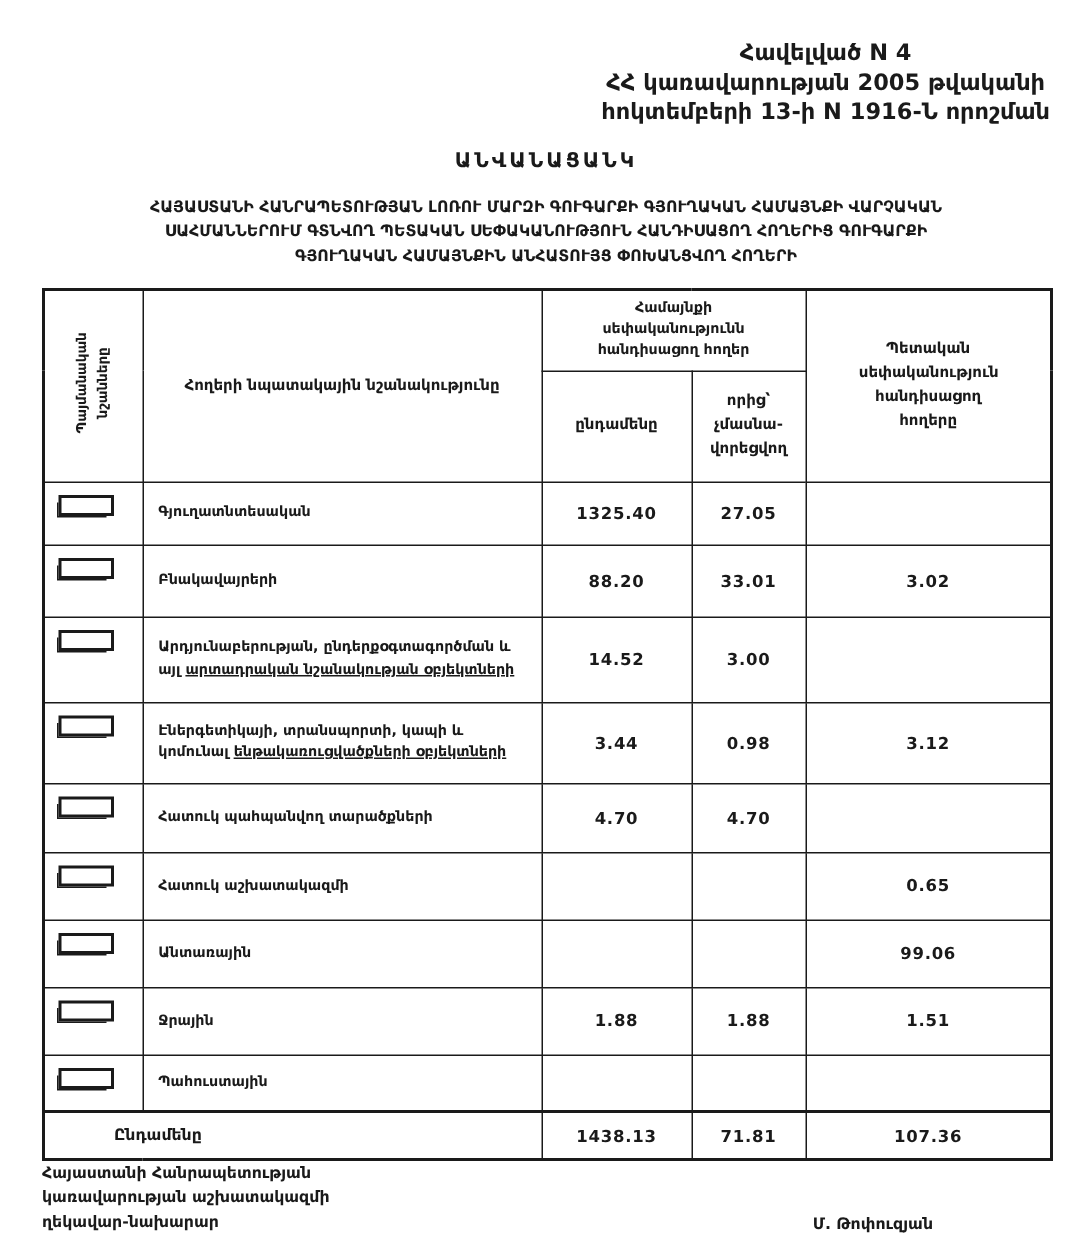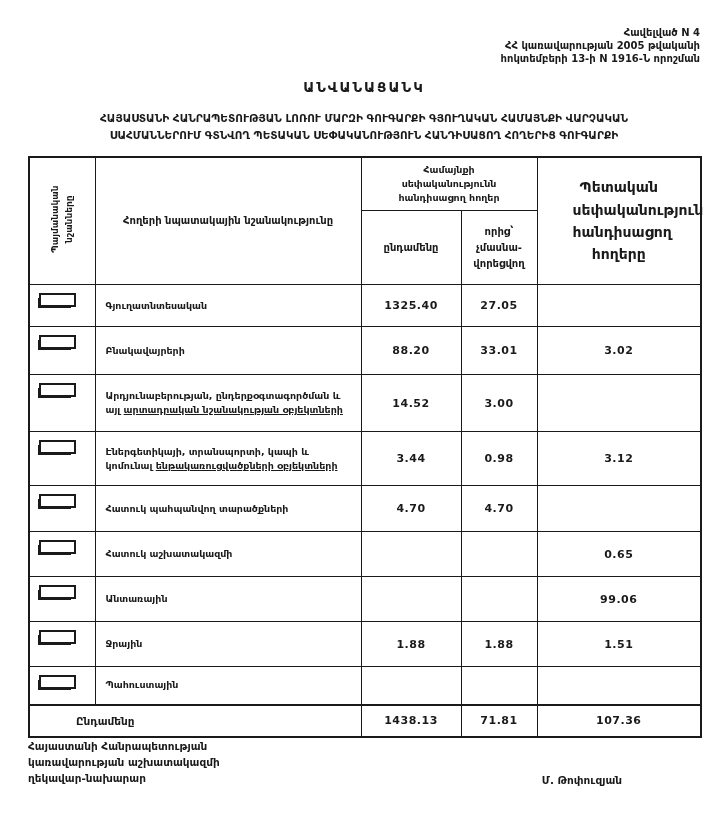--- a/index.html
+++ b/index.html
@@ -7,41 +7,41 @@
   .page {
     width: 728px; height: 834px; margin: 0 auto;
     background: #ffffff; color: #1a1a1a;
     font-family: "DejaVu Sans", sans-serif;
     font-weight: 700;
     padding: 26px 28px 0 28px;
     position: relative;
     overflow: hidden;
   }
   
-  .annex { margin-left: auto; width: max-content; text-align: right; font-size: 10px; line-height: 1.3; }
+  .annex { margin-left: auto; width: max-content; text-align: center; font-size: 15px; line-height: 1.3; }
   
   .title { text-align: center; font-size: 13.5px; letter-spacing: 2px; margin-top: 14px; }
   
   .subtitle { text-align: center; font-size: 10.5px; line-height: 1.6; margin-top: 15px; }
   
   .doc-table {
     border-collapse: collapse; width: 100%; margin-top: 12px;
     table-layout: fixed; border: 2px solid #1a1a1a;
   }
   .doc-table th, .doc-table td { border: 1px solid #1a1a1a; }
   .h-sym { vertical-align: middle; text-align: center; }
   .vertical {
     writing-mode: vertical-rl; transform: rotate(180deg);
     font-size: 9px; line-height: 1.6; height: 104px; display: inline-block;
     font-weight: 700;
   }
   .h-label { font-size: 10px; padding: 0 10px; text-align: center; vertical-align: middle; }
   .h-comm  { font-size: 9.5px; padding: 5px 14px; text-align: center; vertical-align: middle; height: 44px; line-height: 1.5; }
   .h-sub   { font-size: 10px; text-align: center; vertical-align: middle; height: 74px; padding: 2px; line-height: 1.6; }
-  .h-state { font-size: 14px; padding: 0 35px; text-align: center; vertical-align: middle; line-height: 1.6; }
+  .h-state { font-size: 10px; padding: 0 35px; text-align: center; vertical-align: middle; line-height: 1.6; }
   .c-sym   { text-align: left; vertical-align: top; padding: 7px 0 0 9px; }
   .legend-box {
     display: inline-block; width: 37px; height: 14px;
     border: 2px solid #1a1a1a; background: #fff;
     box-shadow: -3px 3px 0 -2px #1a1a1a;
   }
   .c-label { font-size: 9.5px; padding: 4px 6px 4px 10px; line-height: 1.5; vertical-align: middle; text-align: left; }
   .c-label .u { text-decoration: underline; }
   .c-num   { text-align: center; font-size: 11px; vertical-align: middle; letter-spacing: 0.5px; }
   #rows tr:nth-child(1) { height: 42px; }
@@ -69,20 +69,21 @@
     <div>Հավելված N 4</div>
     <div>ՀՀ կառավարության 2005 թվականի</div>
     <div>հոկտեմբերի 13-ի N 1916-Ն որոշման</div>
   </div>
 
   <div class="title">ԱՆՎԱՆԱՑԱՆԿ</div>
 
   <div class="subtitle">
     <div>ՀԱՅԱՍՏԱՆԻ ՀԱՆՐԱՊԵՏՈՒԹՅԱՆ ԼՈՌՈՒ ՄԱՐԶԻ ԳՈՒԳԱՐՔԻ ԳՅՈՒՂԱԿԱՆ ՀԱՄԱՅՆՔԻ ՎԱՐՉԱԿԱՆ</div>
     <div>ՍԱՀՄԱՆՆԵՐՈՒՄ ԳՏՆՎՈՂ ՊԵՏԱԿԱՆ ՍԵՓԱԿԱՆՈՒԹՅՈՒՆ ՀԱՆԴԻՍԱՑՈՂ ՀՈՂԵՐԻՑ ԳՈՒԳԱՐՔԻ</div>
+    <div>ԳՅՈՒՂԱԿԱՆ ՀԱՄԱՅՆՔԻՆ ԱՆՀԱՏՈՒՅՑ ՓՈԽԱՆՑՎՈՂ ՀՈՂԵՐԻ</div>
   </div>
 
   <table class="doc-table">
     <colgroup>
       <col style="width:66px">
       <col style="width:266px">
       <col style="width:100px">
       <col style="width:76px">
       <col style="width:164px">
     </colgroup>

